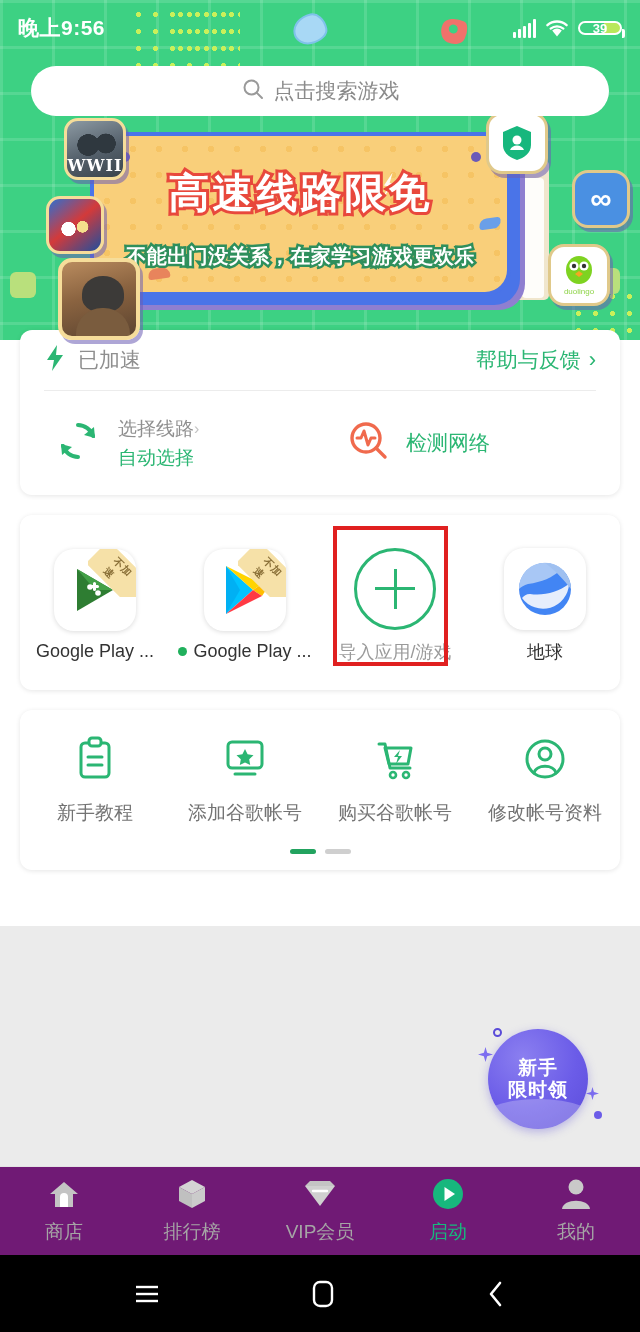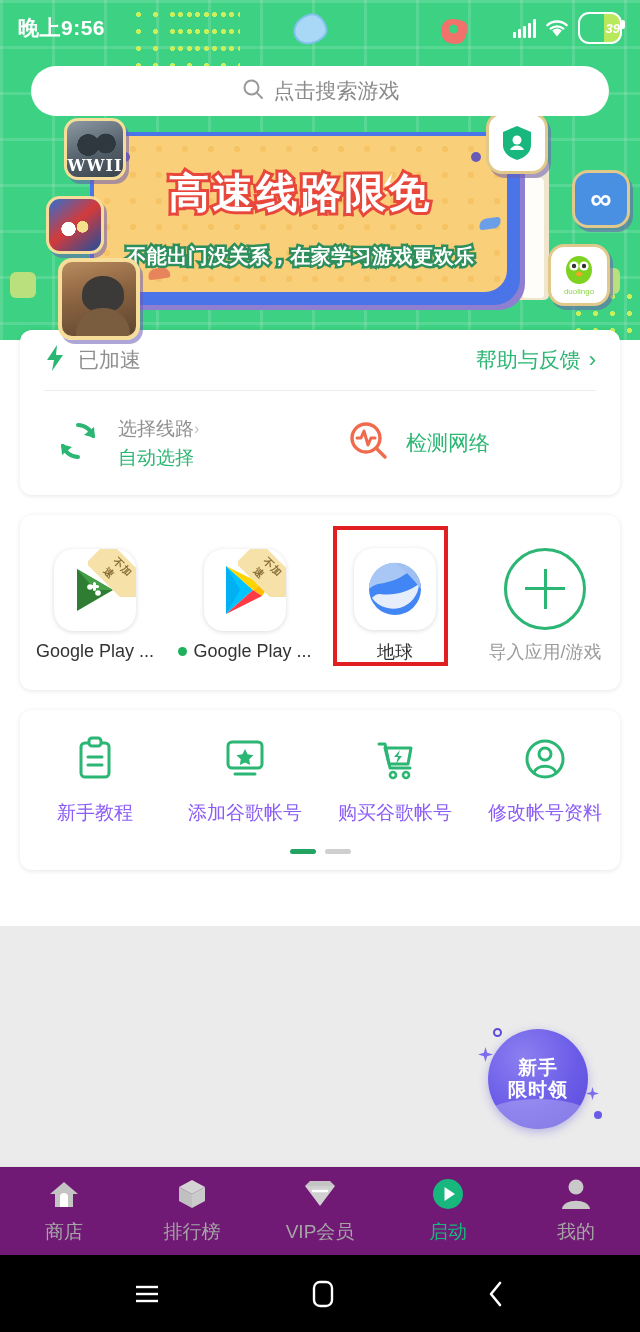--- a/index.html
+++ b/index.html
@@ -71,24 +71,23 @@
   }
   .sb-spacer { flex:1; }
   .sb-right { display:flex; align-items:center; gap:9px; }
   .sig { display:flex; align-items:flex-end; gap:1.5px; height:20px; }
   .sig i { display:block; width:3.5px; background:#ffffff; border-radius:1px; }
   .sig i:nth-child(1){height:6px;} .sig i:nth-child(2){height:9px;}
   .sig i:nth-child(3){height:12px;} .sig i:nth-child(4){height:15px;}
   .sig i:nth-child(5){height:19px;}
   .wifi svg { display:block; }
   .batt {
-    width:44px; height:32px; border:2px solid #ffffff; border-radius:11px;
-    position:relative; display:flex; align-items:center; justify-content:flex-end;
+    width:44px; height:14px; border:2px solid #ffffff; border-radius:11px;
+    position:relative; display:flex; align-items:center; justify-content:center;
     background:linear-gradient(to right,#3dd183 0 60%,#b9e85c 60% 100%);
-    font-style:italic;
   }
   .batt span { color:#ffffff; font-size:13px; font-weight:bold; line-height:1; }
   .batt::after {
     content:""; position:absolute; right:-5px; top:6px;
     width:3px; height:9px; background:#ffffff; border-radius:0 2px 2px 0;
   }
 
   
   .searchbar {
     position:absolute; left:31px; top:66px; width:578px; height:50px;
@@ -305,21 +304,21 @@
     position:absolute; left:333px; top:526px; width:115px; height:140px;
     border:4px solid #e02020; z-index:9; pointer-events:none;
   }
 
   
   .serv-grid {
     display:grid; grid-template-columns:repeat(4,1fr);
     padding-top:26px;
   }
   .serv-cell { display:flex; flex-direction:column; align-items:center; gap:14px; }
-  .serv-label { font-size:19px; color:#8b5cf6; white-space:nowrap; }
+  .serv-label { font-size:19px; color:#737373; white-space:nowrap; }
   .pager {
     position:absolute; left:0; right:0; bottom:16px;
     display:flex; justify-content:center; gap:9px;
   }
   .pg { width:26px; height:5px; border-radius:3px; background:#cfcfcf; }
   .pg.on { background:#22a35f; }
 
   
   .gray-area {
     position:absolute; left:0; top:926px; width:640px; height:240px;
@@ -551,37 +550,37 @@
           <span>不加速</span>
         </div>
       </div>
       <div class="app-label">
         <span class="green-dot"></span>
         <span>Google Play ...</span>
       </div>
     </div>
 
     <div class="app-cell">
+      <div class="plus-circle"></div>
+      <div class="app-label muted">
+        <span>导入应用/游戏</span>
+      </div>
+    </div>
+
+    <div class="app-cell">
       <div class="app-icon">
         <svg width="62" height="62" viewBox="0 0 62 62">
           <circle cx="31" cy="31" r="26" fill="#4285f4"></circle>
           <path d="M5 31 A26 26 0 0 1 48 11 C38 20 28 24 14 26 C10 27 7 29 5 31 Z" fill="#a8c7f5"></path>
           <path d="M8 40 A26 26 0 0 0 55 26 C44 34 30 38 16 36 C12 36 10 38 8 40 Z" fill="#e6eefc"></path>
           <path d="M31 5 A26 26 0 0 1 57 31 C50 22 42 13 31 5 Z" fill="#9fc0f0"></path>
         </svg>
       </div>
       <div class="app-label">
         <span>地球</span>
-      </div>
-    </div>
-
-    <div class="app-cell">
-      <div class="plus-circle"></div>
-      <div class="app-label muted">
-        <span>导入应用/游戏</span>
       </div>
     </div>
 
   </div>
 </div>
 <div class="highlight-box"></div>
 
 <div class="card" id="card-serv">
   <div class="serv-grid">
 

